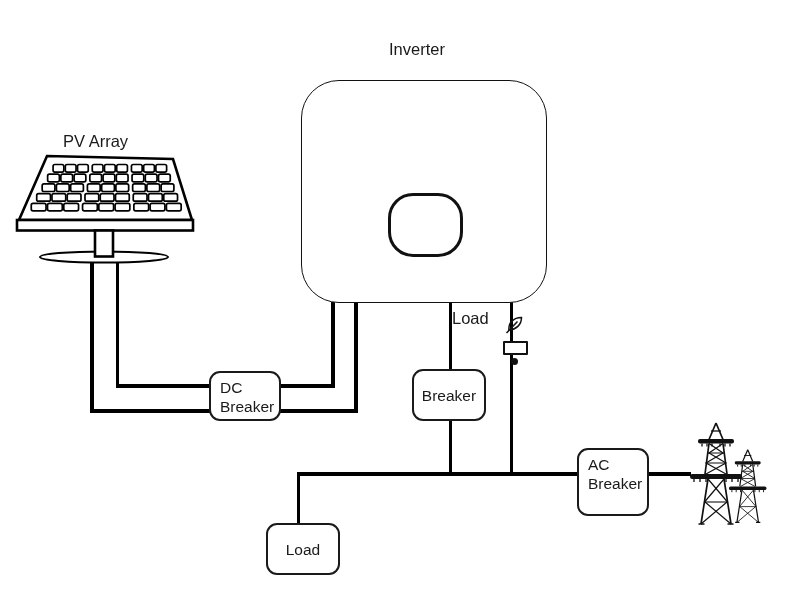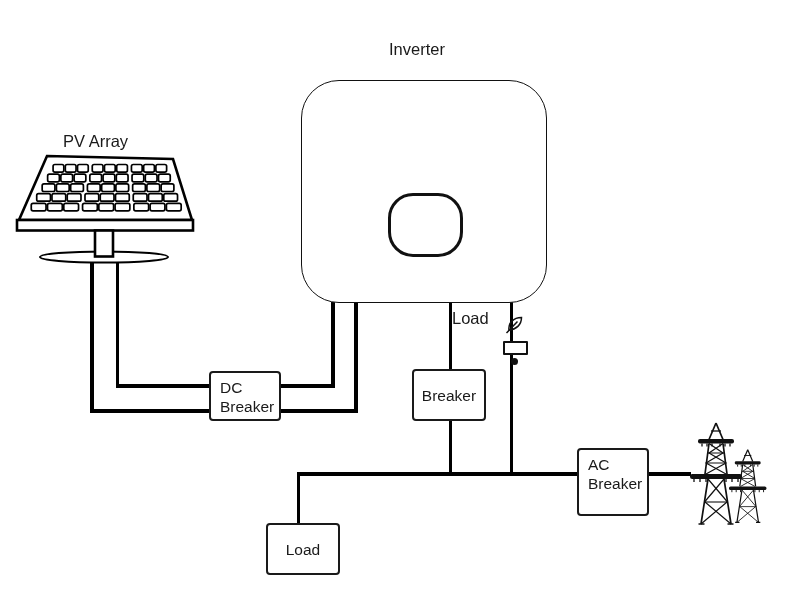--- a/index.html
+++ b/index.html
@@ -3,21 +3,21 @@
 <meta charset="utf-8">
 <style>
   html,body{margin:0;padding:0;background:#fff;}
   .canvas{
     position:relative;width:804px;height:591px;background:#fff;
     font-family:"Liberation Sans",sans-serif;color:#1a1a1a;overflow:hidden;
   }
   .lbl{position:absolute;font-size:16.5px;white-space:nowrap;z-index:3;}
   .wire{position:absolute;background:#000;z-index:1;}
   .node{
-    position:absolute;background:#fff;border:2px solid #1a1a1a;border-radius:4px;
+    position:absolute;background:#fff;border:2px solid #1a1a1a;border-radius:11px;
     z-index:2;box-sizing:border-box;font-size:15.5px;line-height:19px;
   }
   .node.center{display:flex;align-items:center;justify-content:center;}
   .node .pad{padding:5px 0 0 9px;}
   .node .pad span{display:block;}
   .inverter{
     position:absolute;left:301px;top:80px;width:246px;height:223px;
     background:#fff;border:1.6px solid #111;border-radius:38px;z-index:2;box-sizing:border-box;
   }
   .squircle{

